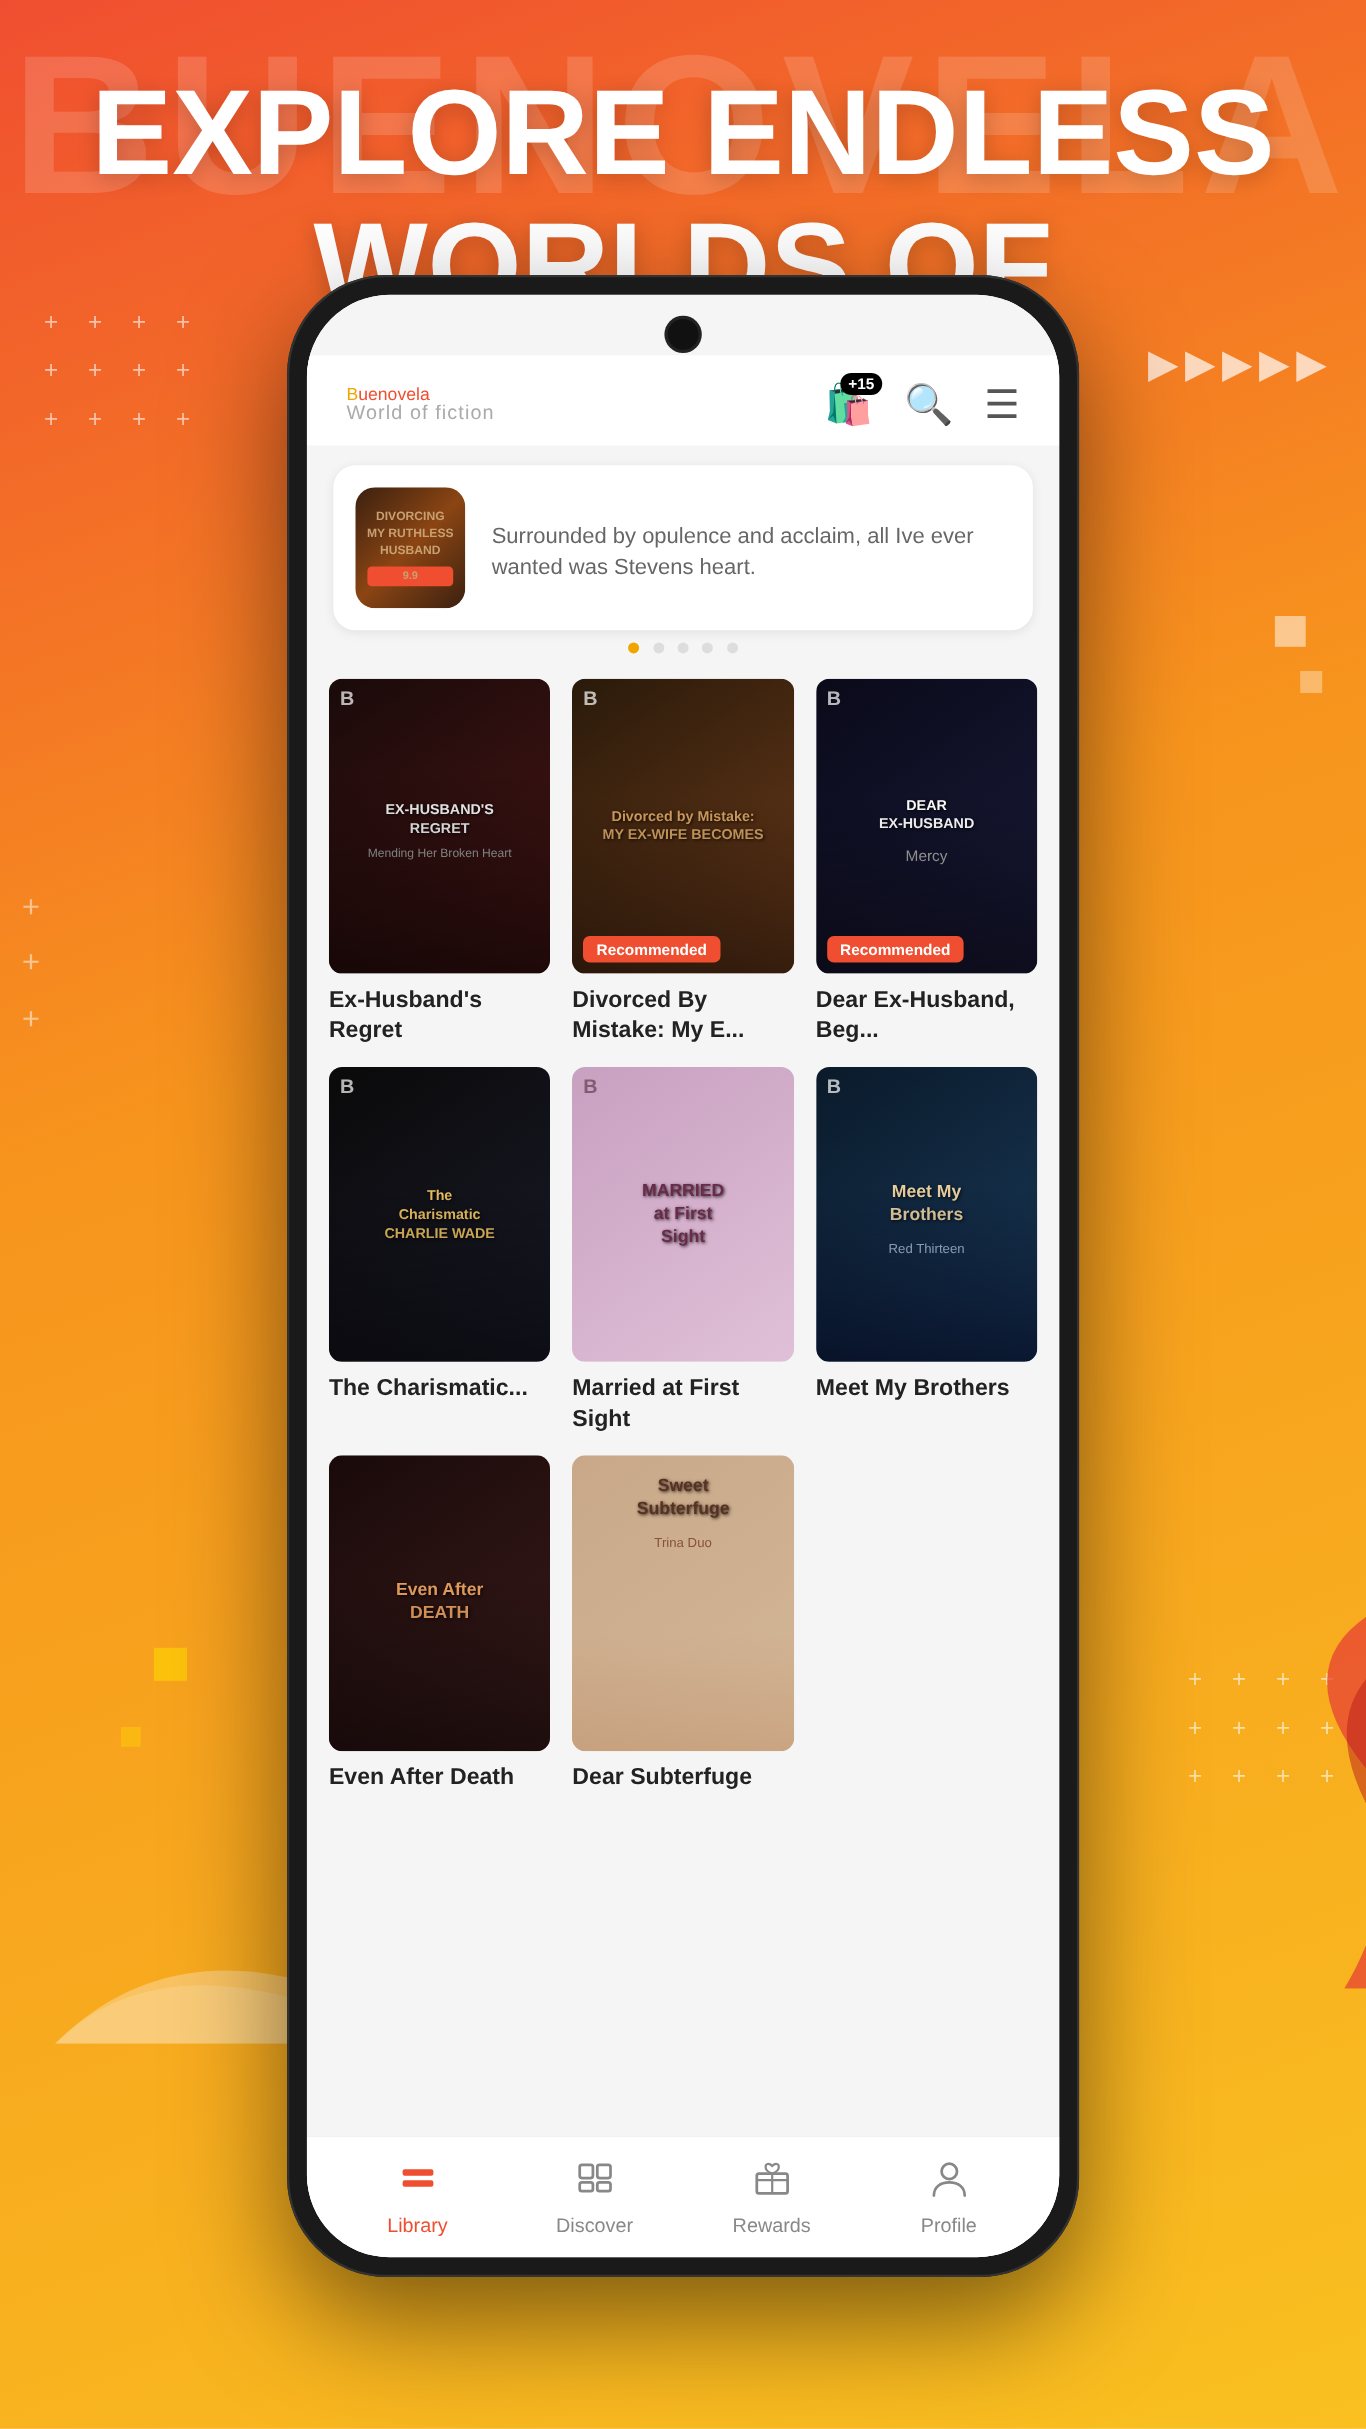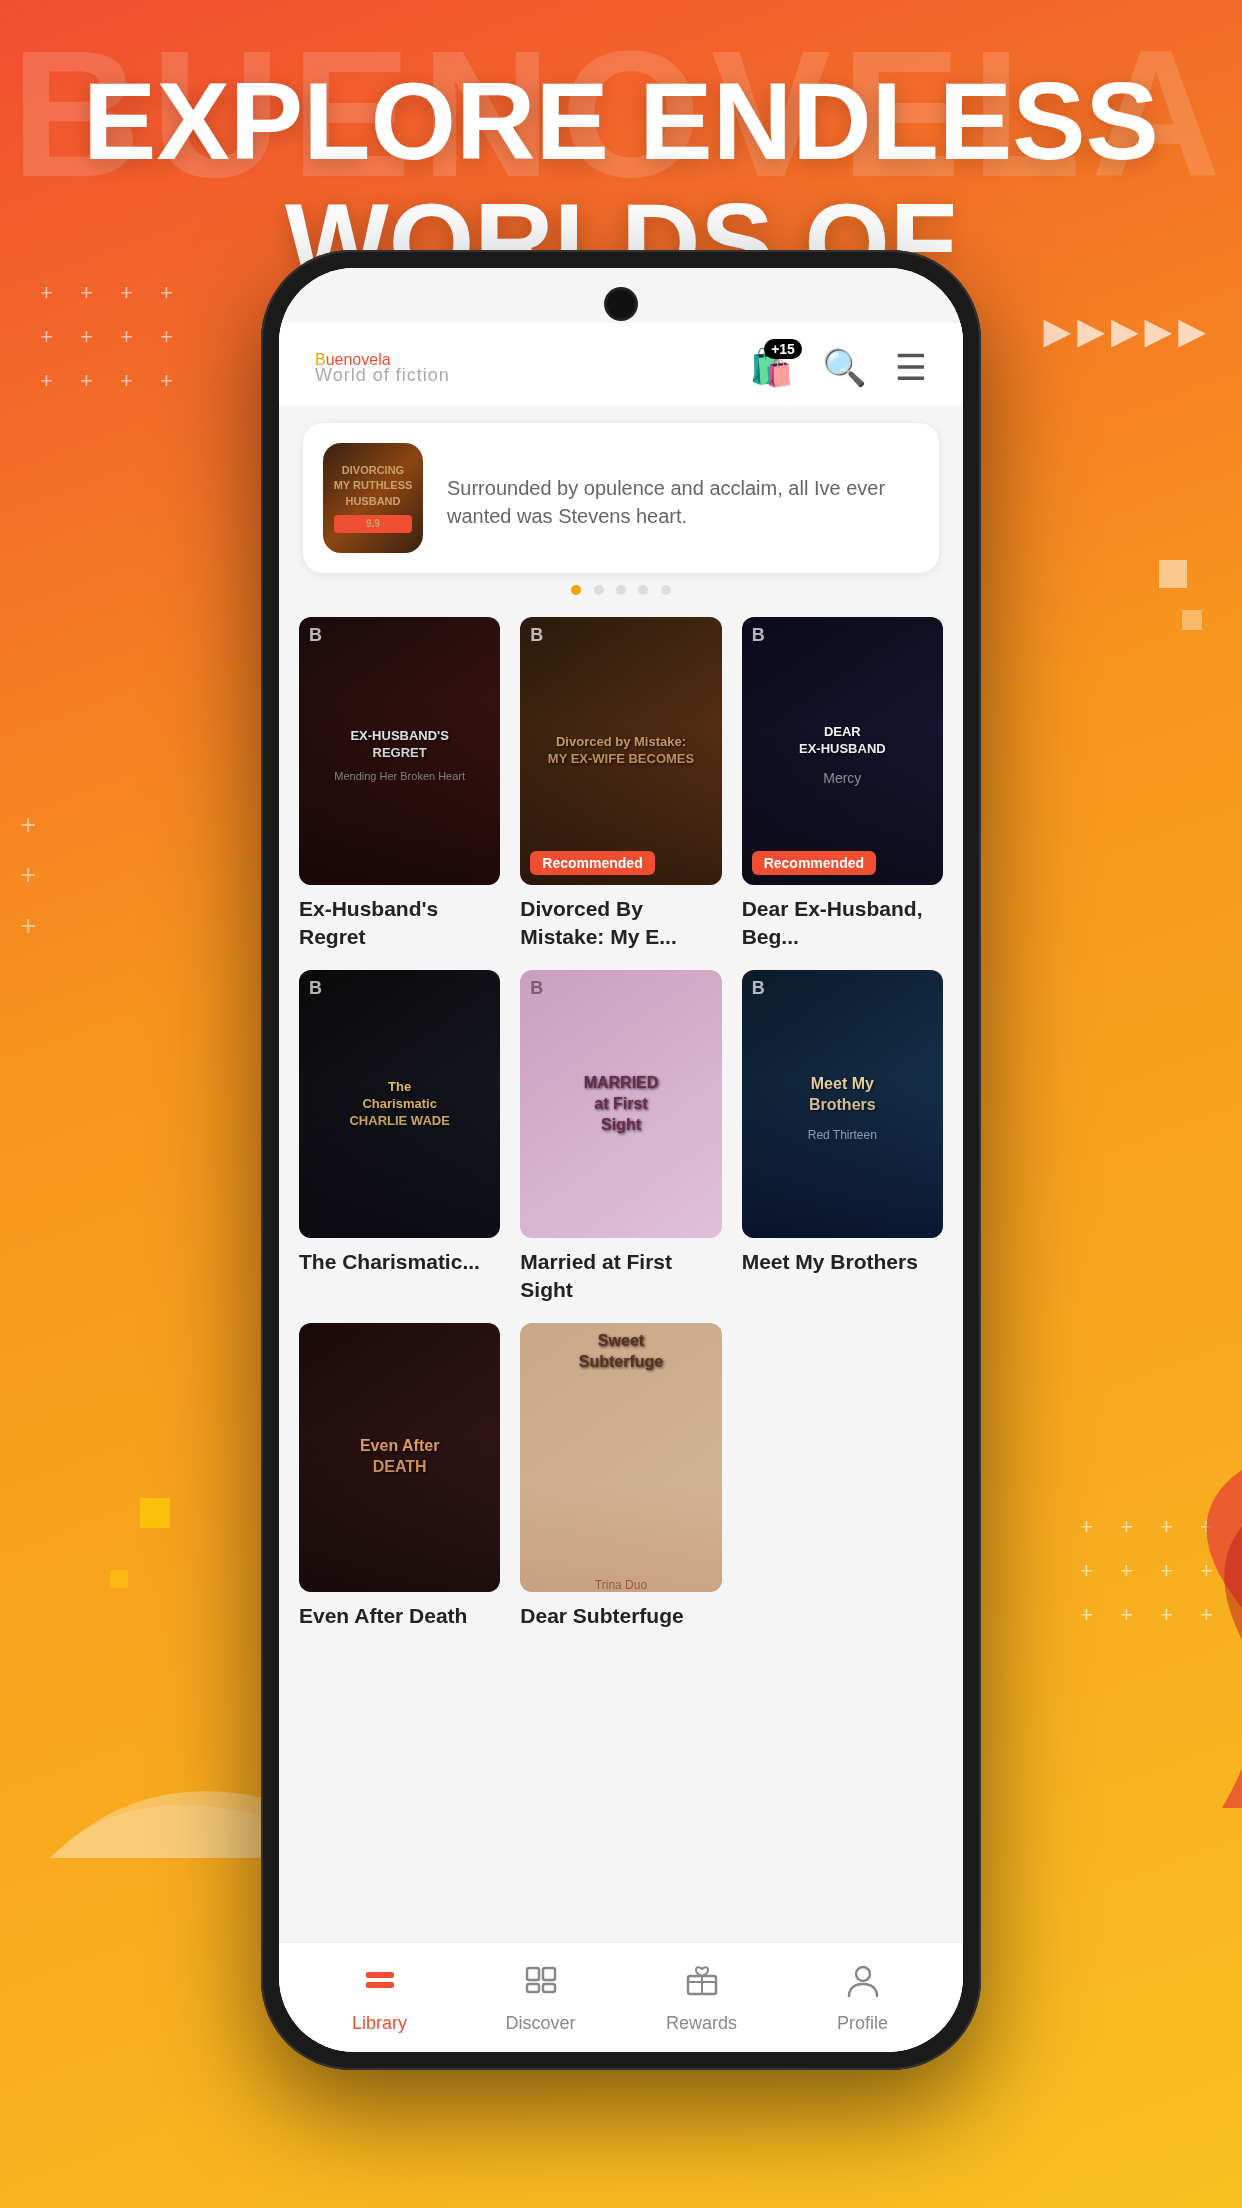--- a/index.html
+++ b/index.html
@@ -650,21 +650,21 @@
                     <div style="position:absolute;bottom:0;width:100%;height:60%;background:linear-gradient(transparent,rgba(0,0,0,0.5));border-radius:0 0 12px 12px;"></div>
                   </div>
                 </div>
               </div>
               <div class="book-title">Even After Death</div>
             </div>
 
             <div class="book-item">
               <div class="book-cover">
                 <div class="book-cover-bg book-sweet" style="height:100%;">
-                  <div style="display:flex;flex-direction:column;align-items:center;justify-content:space-between;height:100%;position:relative;width:100%;">
+                  <div style="display:flex;flex-direction:column;align-items:center;justify-content:flex-start;height:100%;padding:10px;position:relative;width:100%;">
                     <div class="book-text book-text-dark" style="color:#5a3020;font-size:16px;">Sweet<br>Subterfuge</div>
                     <div style="color:#8a5040;font-size:12px;text-align:center;margin-top:4px;">Trina Duo</div>
                     <div style="position:absolute;bottom:0;width:100%;height:40%;background:linear-gradient(transparent,rgba(180,120,80,0.3));border-radius:0 0 12px 12px;"></div>
                   </div>
                 </div>
               </div>
               <div class="book-title">Dear Subterfuge</div>
             </div>
 
           </div>

